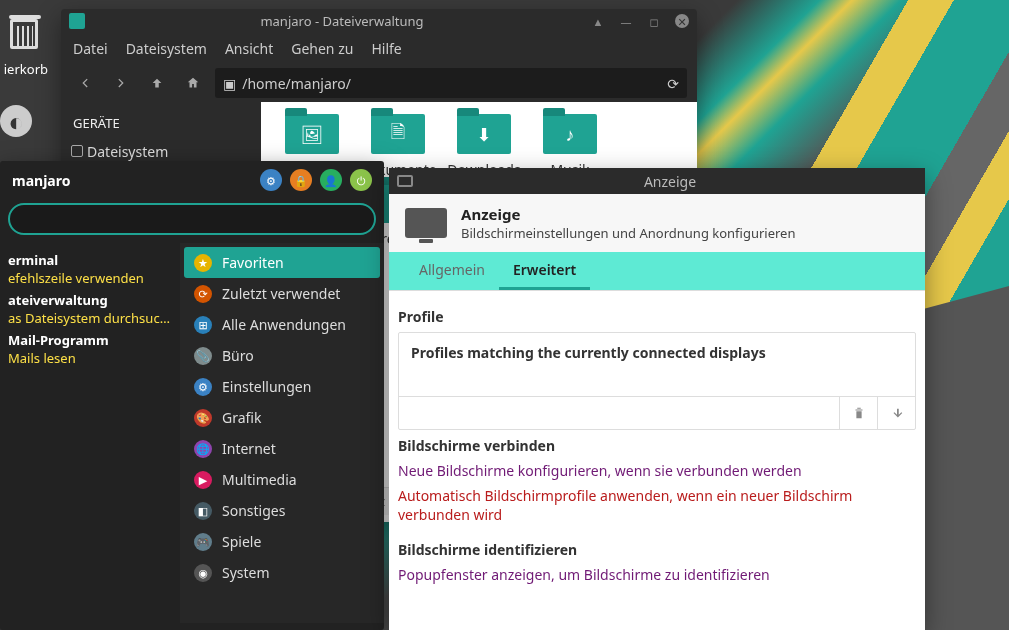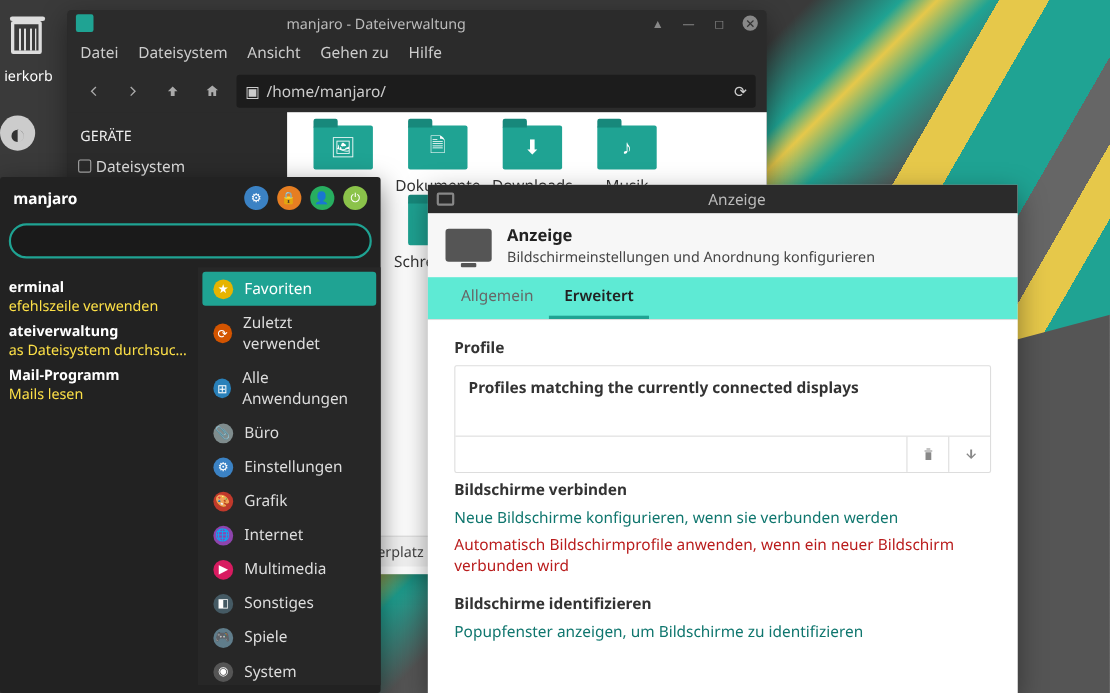--- a/index.html
+++ b/index.html
@@ -32,21 +32,21 @@
 .fm-shead{font-weight:400;padding:4px 8px;color:#eee;font-size:13px}
 .fm-sitem{padding:6px 8px 6px 22px;cursor:pointer;position:relative}
 .fm-sitem::before{content:"";position:absolute;left:6px;top:9px;width:10px;height:10px;border:1px solid #aaa;border-radius:2px}
 .fm-content{flex:1;background:#fff;padding:12px 8px;display:flex;flex-wrap:wrap;align-content:flex-start;gap:4px 0}
 .fm-item{width:86px;text-align:center;cursor:pointer;color:#333}
 .folder{width:54px;height:40px;margin:0 auto 6px;background:#1fa393;border-radius:2px;position:relative}
 .folder::before{content:"";position:absolute;top:-6px;left:0;width:22px;height:8px;background:#17887b;border-radius:2px 2px 0 0}
 .folder .glyph{position:absolute;inset:0;display:flex;align-items:center;justify-content:center;color:#fff;font-size:18px}
 .fm-status{position:absolute;bottom:0;left:200px;right:0;height:28px;background:#f3f3f3;border-top:1px solid #ddd;padding:4px 10px;color:#444;font-size:13px}
 
-.menu{position:absolute;left:0;top:161px;width:346px;height:469px;background:#222;color:#ddd;box-shadow:0 8px 24px rgba(0,0,0,.5);border-radius:3px}
+.menu{position:absolute;left:0;top:161px;width:384px;height:469px;background:#222;color:#ddd;box-shadow:0 8px 24px rgba(0,0,0,.5);border-radius:3px}
 .menu-hdr{display:flex;align-items:center;padding:8px 12px;gap:8px}
 .menu-hdr .title{flex:1;font-weight:700;color:#fff}
 .circ{width:22px;height:22px;border-radius:50%;display:flex;align-items:center;justify-content:center;font-size:11px;color:#fff;cursor:pointer}
 .c1{background:#3b82c4}.c2{background:#e67e22}.c3{background:#27ae60}.c4{background:#8bc34a}
 .menu-search{margin:4px 8px 8px;height:32px;border:2px solid #1fa393;border-radius:16px;background:#1a1a1a}
 .menu-search input{width:100%;height:100%;background:none;border:none;outline:none;color:#ddd;padding:0 14px}
 .menu-body{display:flex;height:380px}
 .apps{width:180px;padding:6px 0;overflow:hidden}
 .app-item{padding:2px 8px}
 .app-name{font-weight:700;color:#fff;font-size:13px}
@@ -61,27 +61,27 @@
 .sw-titlebar .ti{width:16px;height:12px;border:2px solid #888;border-radius:2px;margin-right:10px}
 .sw-titlebar .tt{flex:1;text-align:center}
 .sw-head{display:flex;align-items:center;gap:14px;padding:10px 16px;background:#f7f7f7}
 .sw-head .mon{width:42px;height:30px;background:#555;border-radius:3px;position:relative}
 .sw-head .mon::after{content:"";position:absolute;bottom:-5px;left:14px;width:14px;height:4px;background:#555;border-radius:1px}
 .sw-head h2{font-size:15px;font-weight:700;color:#222}
 .sw-head p{font-size:13px;color:#444}
 .sw-tabs{display:flex;border-bottom:1px solid #ddd;padding:0 16px;background:#5eead4}
 .sw-tab{padding:8px 14px;color:#666;cursor:pointer}
 .sw-tab.act{color:#222;font-weight:600;border-bottom:3px solid #1fa393}
-.sw-body{padding:10px 24px;background:#fff;height:340px;overflow:auto}
+.sw-body{padding:10px 9px;background:#fff;height:340px;overflow:auto}
 .sw-body h3{font-size:14px;font-weight:700;color:#333;margin:6px 0}
 .profile-box{border:1px solid #ddd;border-radius:2px;margin:6px 0}
 .profile-row{padding:10px 12px;font-weight:700;color:#333}
 .profile-btns{display:flex;justify-content:flex-end;border-top:1px solid #ddd}
 .pbtn{width:38px;height:32px;border-left:1px solid #ddd;display:flex;align-items:center;justify-content:center;color:#888;cursor:pointer}
-.sw-body p{color:#0f766e;margin:6px 0 2px;font-size:14px}
+.sw-body p{color:#701a75;margin:6px 0 2px;font-size:14px}
 .sw-body .muted{color:#b91c1c}
 
 svg{width:14px;height:14px;fill:currentColor}
 </style>
 </head>
 <body>
 
 <div class="stripe"></div>
 
 <div class="desktop-icon di-trash">

